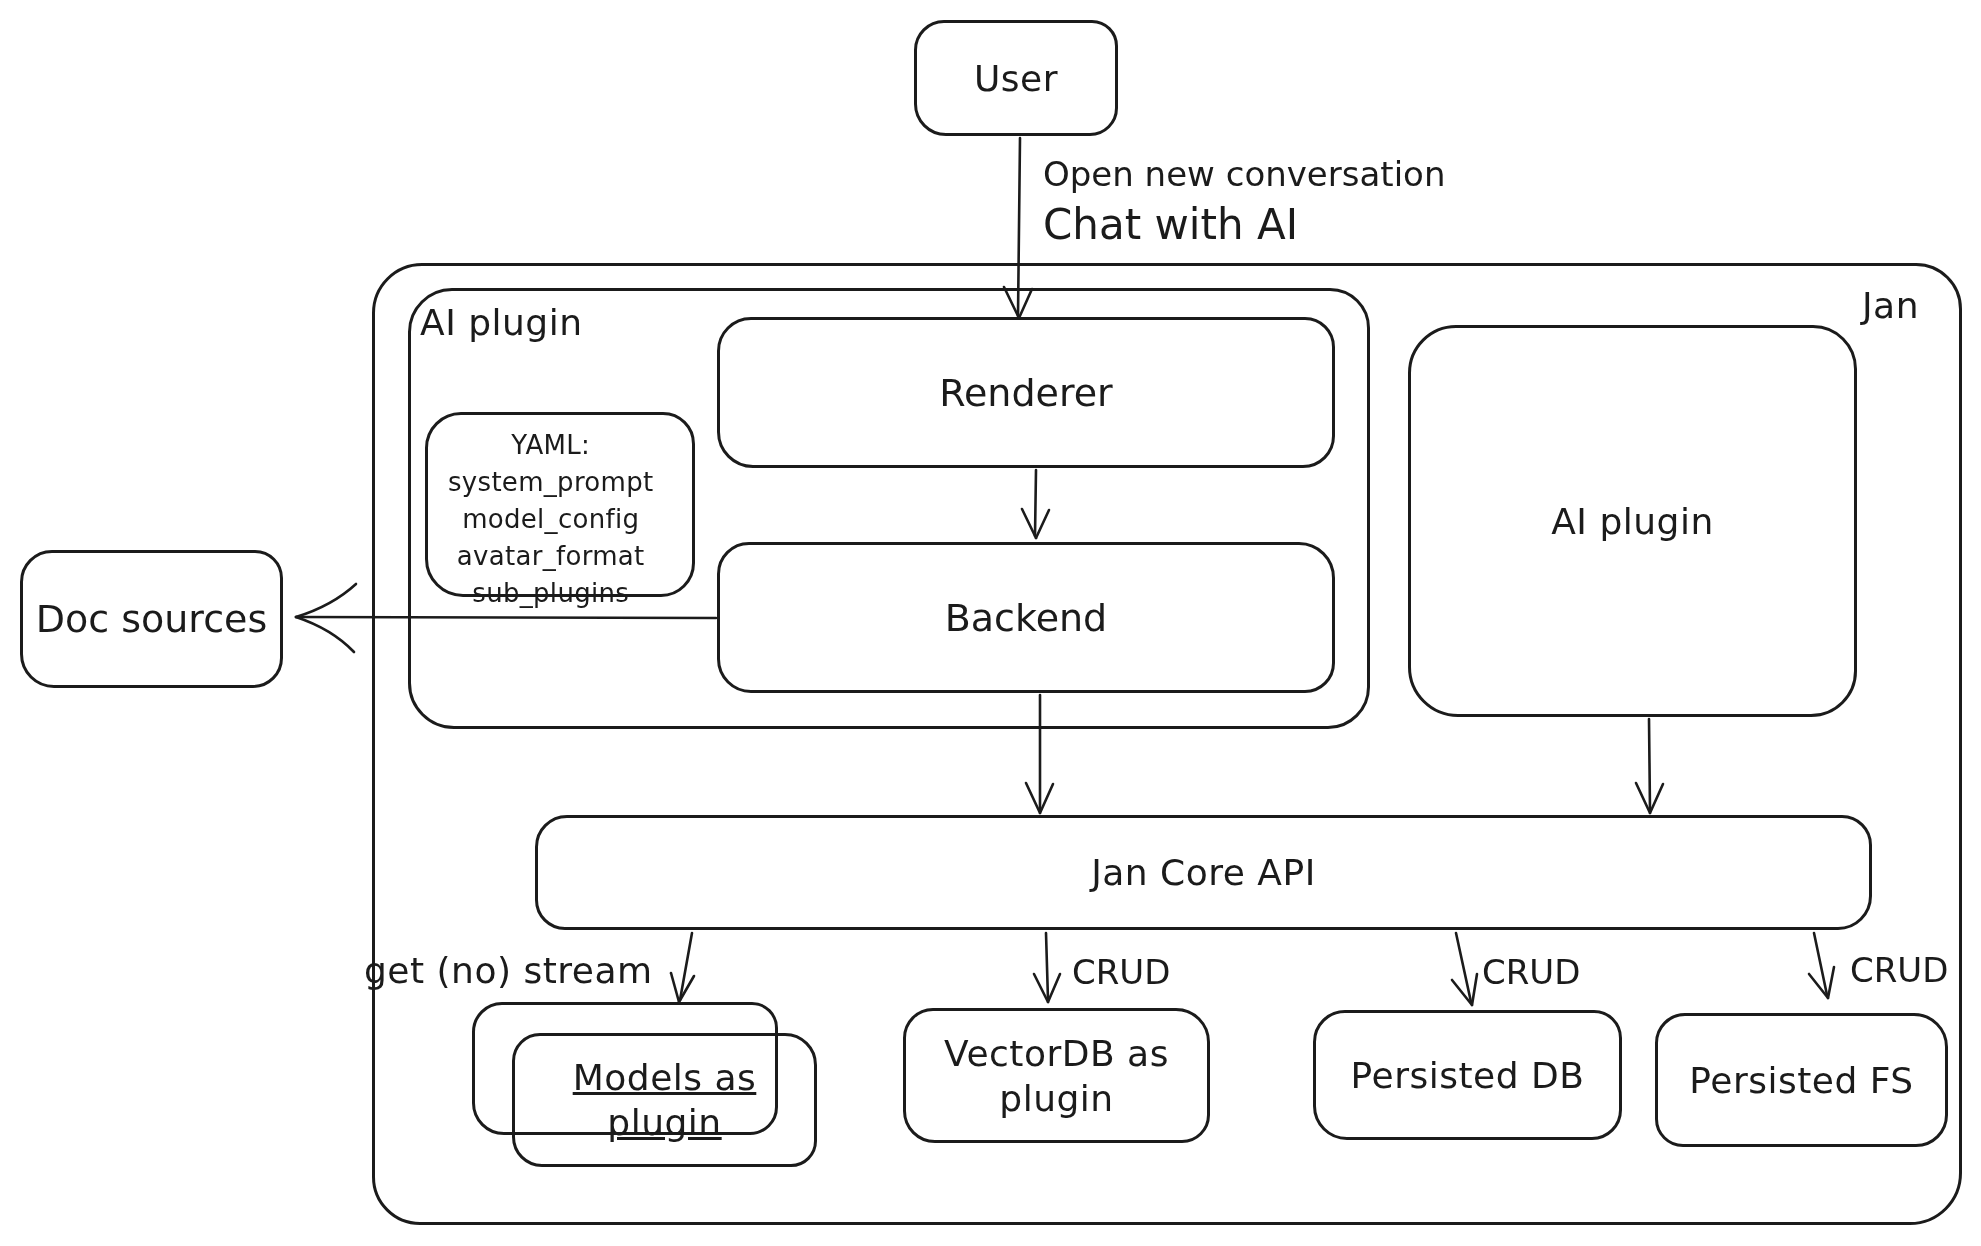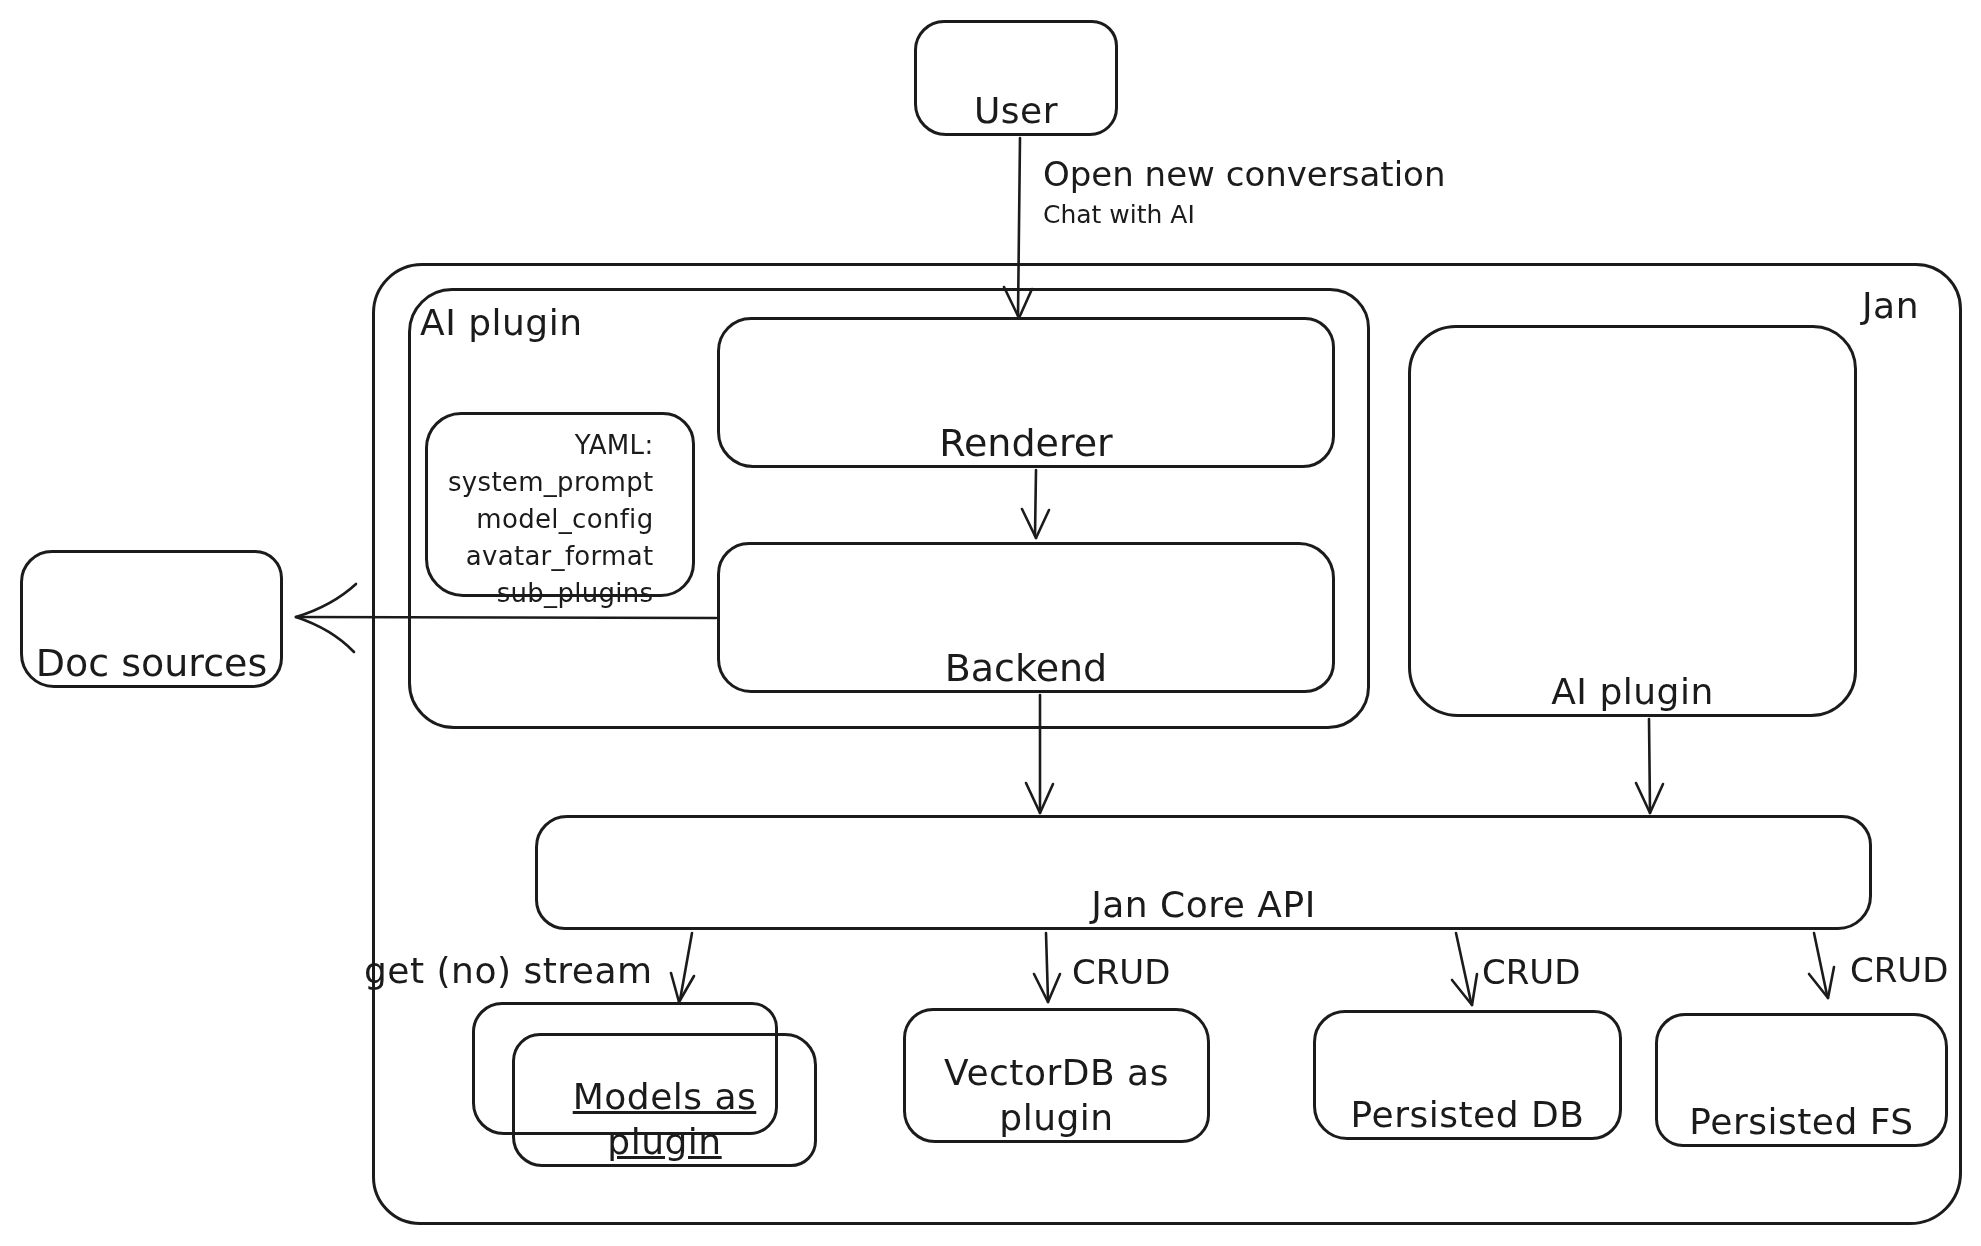--- a/index.html
+++ b/index.html
@@ -1,42 +1,42 @@
 <!DOCTYPE html>
 <html><head>
 <meta charset="utf-8">
 <style>
   html,body{margin:0;padding:0;background:#ffffff;}
   #canvas{position:relative;width:1981px;height:1246px;background:#ffffff;overflow:hidden;
           font-family:"DejaVu Sans", sans-serif;color:#1b1b1b;}
   .box{position:absolute;border:3px solid #1b1b1b;background:transparent;
-       display:flex;align-items:flex-end;justify-content:center;text-align:center;box-sizing:border-box;}
+       display:flex;align-items:center;justify-content:center;text-align:center;box-sizing:border-box;}
   .lbl{position:absolute;white-space:nowrap;}
   .node-text{font-size:36px;letter-spacing:0.5px;line-height:1.25;}
   .big-text{font-size:38px;}
   svg.overlay{position:absolute;left:0;top:0;pointer-events:none;}
-  .note-text{font-size:26px;line-height:1.42;text-align:right;letter-spacing:0.3px;}
+  .note-text{font-size:26px;line-height:1.42;text-align:center;letter-spacing:0.3px;}
 </style>
 </head>
 <body>
 
 <div id="canvas">
 
   <div class="box" style="left:372px;top:263px;width:1590px;height:962px;border-radius:50px 46px 52px 48px;"></div>
   <div class="lbl node-text" style="left:1862px;top:270px;margin-top:13px;">Jan</div>
 
   <div class="box" style="left:408px;top:288px;width:962px;height:441px;border-radius:44px 40px 42px 46px;"></div>
   <div class="lbl node-text" style="left:420px;top:300px;">AI plugin</div>
 
   <div class="box node-text" style="left:914px;top:20px;width:204px;height:116px;border-radius:30px 26px 28px 32px;">
     <span>User</span>
   </div>
 
   <div class="lbl" style="left:1043px;top:146px;font-size:34px;margin-top:8px;">Open new conversation</div>
-  <div class="lbl" style="left:1043px;top:200px;font-size:25px;">Chat with AI</div>
+  <div class="lbl" style="left:1043px;top:200px;font-size:42px;">Chat with AI</div>
 
   <div class="box big-text" style="left:717px;top:317px;width:618px;height:151px;border-radius:34px 30px 32px 36px;">
     <span>Renderer</span>
   </div>
 
   <div class="box big-text" style="left:717px;top:542px;width:618px;height:151px;border-radius:32px 36px 30px 34px;">
     <span>Backend</span>
   </div>
 
   <div class="box" style="left:425px;top:412px;width:270px;height:185px;border-radius:36px 32px 34px 38px;align-items:flex-start;justify-content:flex-start;padding:12px 0 0 20px;">

